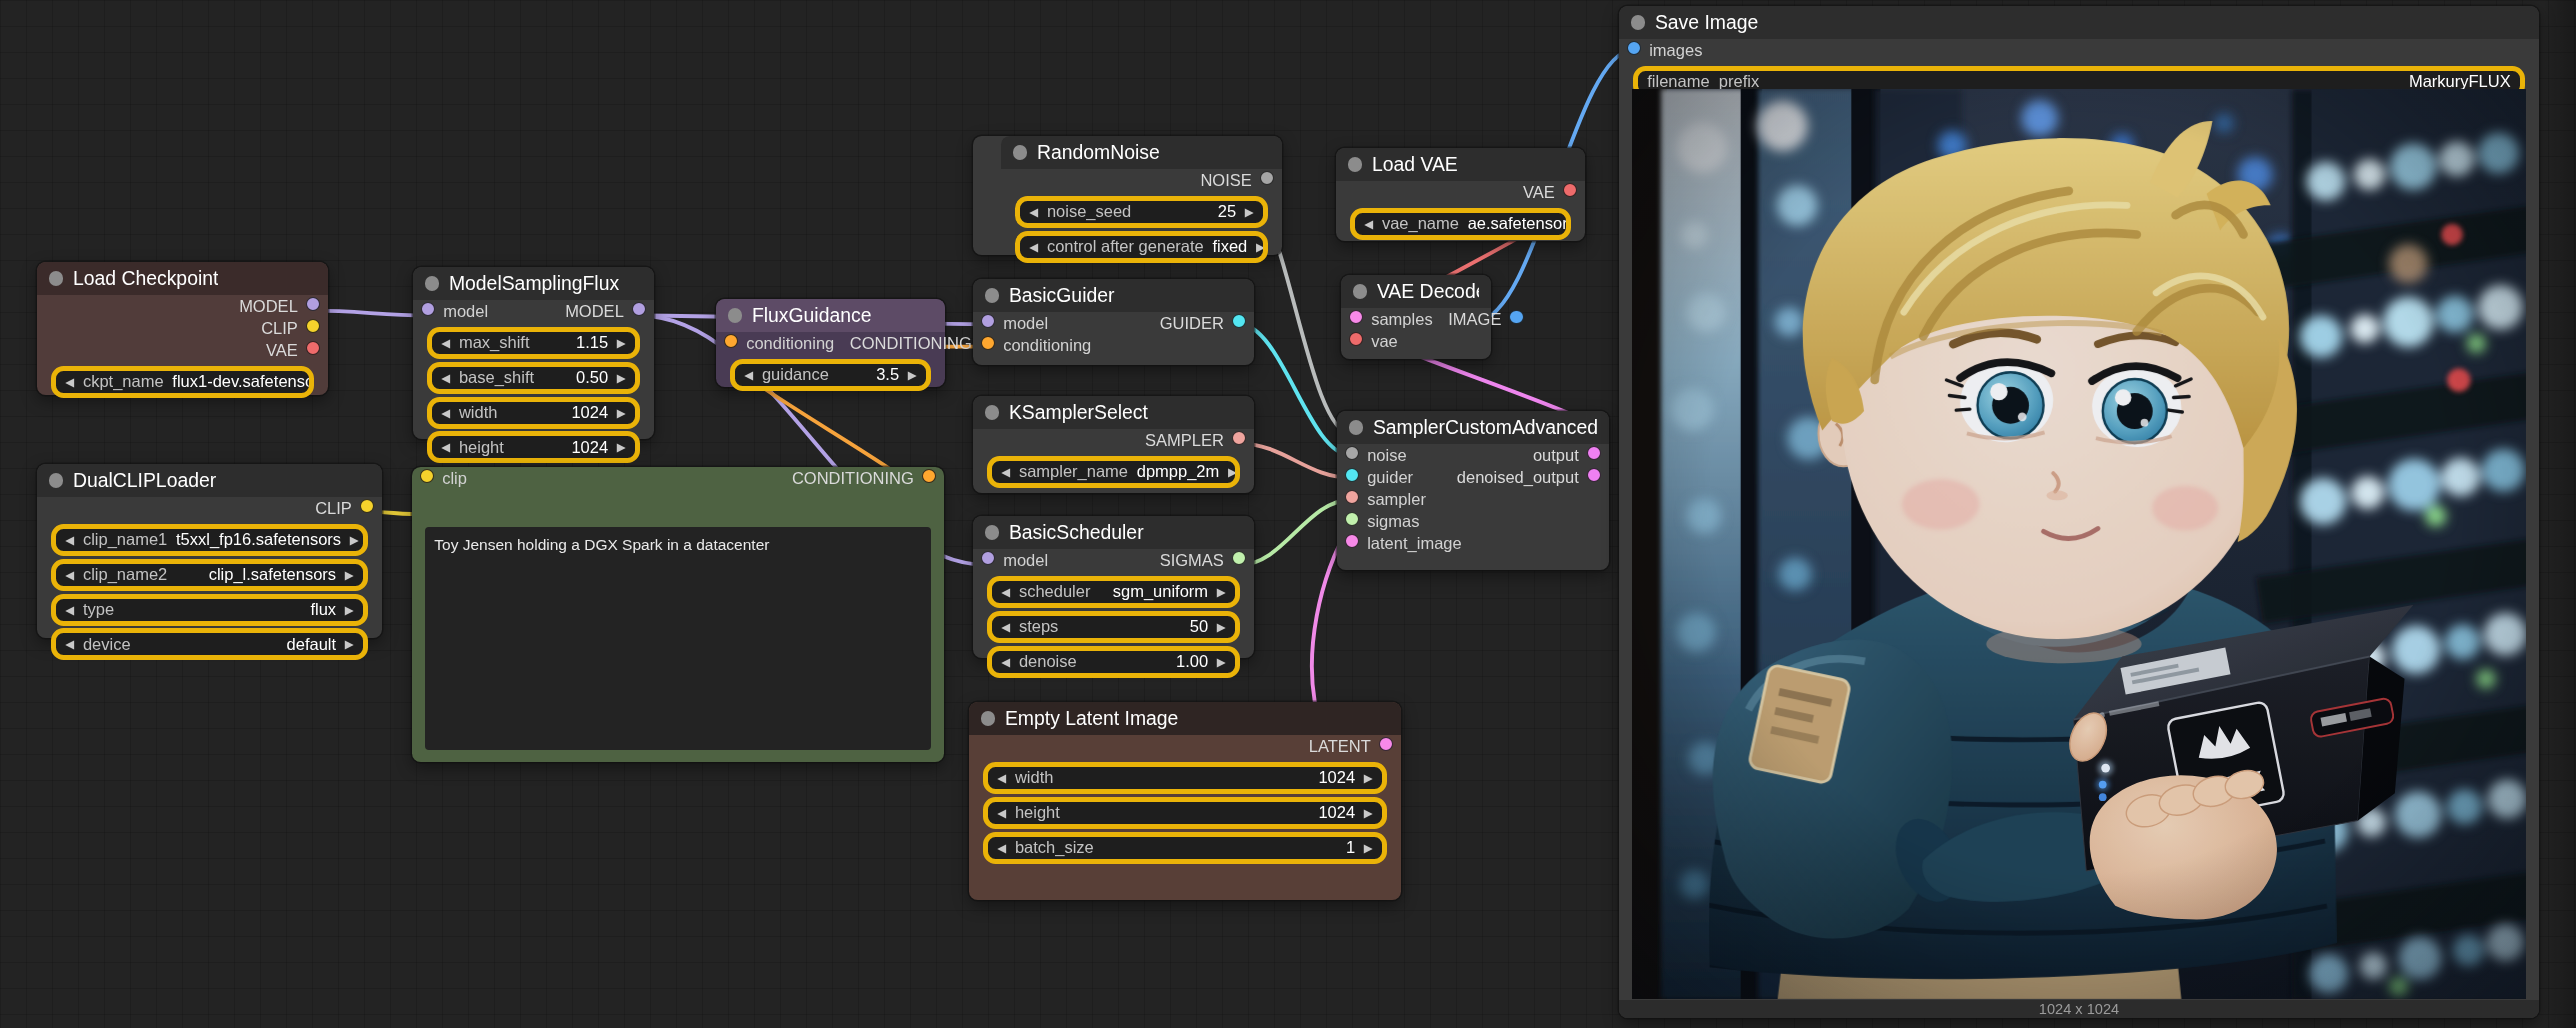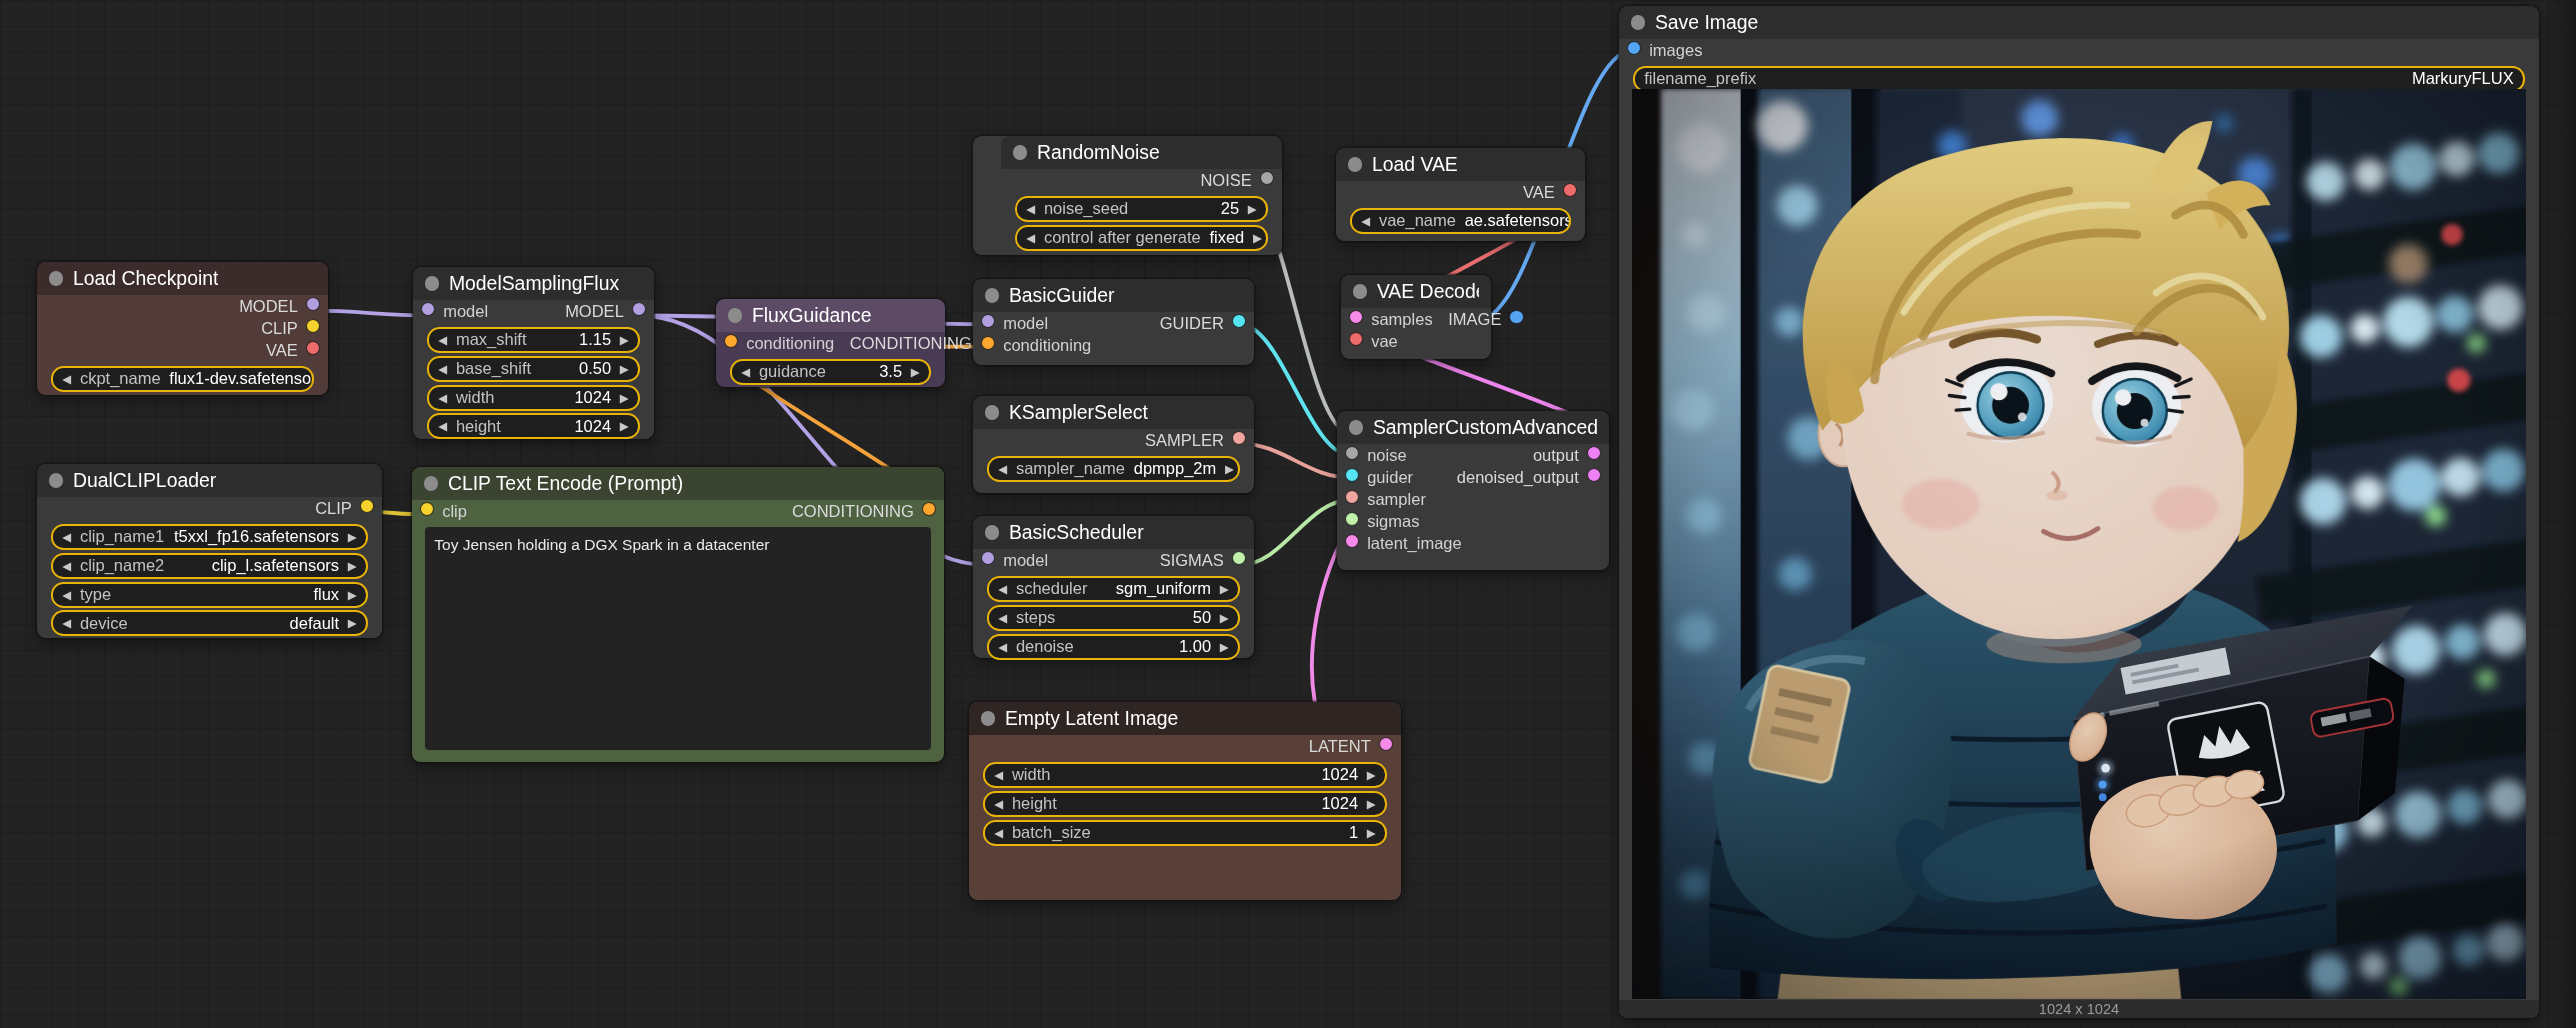--- a/index.html
+++ b/index.html
@@ -20,21 +20,21 @@
   .nbody{position:relative;padding-top:1.9px;}
   .prow{display:flex;align-items:flex-start;height:22px;padding:0 7.8px;gap:7.8px;
     font-size:16.5px;color:#d2d2d2;white-space:nowrap;}
   .prow .sp{flex:1;}
   .outlbl{color:#dadada;}
   .dot{width:14.6px;height:14.6px;border-radius:50%;flex:none;border:1.9px solid rgba(22,22,22,.85);box-sizing:border-box;}
   .c-model{background:#b19fe0}.c-clip{background:#f5d22c}.c-vae{background:#ee6b6b}
   .c-cond{background:#ffa72f}.c-noise{background:#a6a6a6}.c-guider{background:#53e6f2}
   .c-sampler{background:#efa49e}.c-sigmas{background:#c1f0ad}.c-latent{background:#f789e8}
   .c-image{background:#55a5f2}.c-pink{background:#ef80f2}
-  .widget{height:22px;margin:2.9px 13.6px;border:2px solid #eab308;border-radius:12.6px;background:#1e1e1e;
+  .widget{height:22px;margin:2.9px 13.6px;border:5px solid #eab308;border-radius:12.6px;background:#1e1e1e;
     display:flex;align-items:center;padding:0 9.7px;font-size:16.5px;gap:8.7px;overflow:hidden;white-space:nowrap;}
   .warr{color:#c9c9c9;font-size:11.6px;flex:none;}
   .wlabel{color:#c3c3c3;}
   .wvalue{margin-left:auto;color:#fff;font-weight:400;}
   .widget.combo .wvalue{margin-left:auto;margin-right:auto;}
   .tarea{position:absolute;left:12.6px;right:12.6px;top:60px;bottom:11.6px;background:#232323;
     border-radius:3.9px;font-family:Liberation Sans, sans-serif;font-size:15.5px;color:#eaeaea;
     padding:7.8px 9.7px;white-space:pre-wrap;line-height:1.25;}
   .si-img{position:absolute;left:12.6px;right:12.6px;top:83px;height:910px;background:#0a0d12;overflow:hidden;}
   .si-img svg{display:block;width:100%;height:100%;}
@@ -190,24 +190,20 @@
       <div class="widget">
           <span class="warr">◀</span>
           <span class="wlabel">guidance</span>
           <span class="wvalue">3.5</span>
           <span class="warr">▶</span>
         </div>
     </div>
   </div>
 
   <div class="node" style="left:412px;top:467px;width:532px;height:295px;--head:#3a4430;--body:#4e6242;">
-    <div class="nhead">
-      <span class="tdot"></span>
-      <span class="ntitle">CLIP Text Encode (Prompt)</span>
-    </div>
     <div class="nbody">
       <div class="prow">
           <span class="dot c-clip"></span>
           <span>clip</span>
           <span class="sp"></span>
           <span class="outlbl">CONDITIONING</span>
           <span class="dot c-cond"></span>
         </div>
     </div>
     <div class="tarea">Toy Jensen holding a DGX Spark in a datacenter</div>

